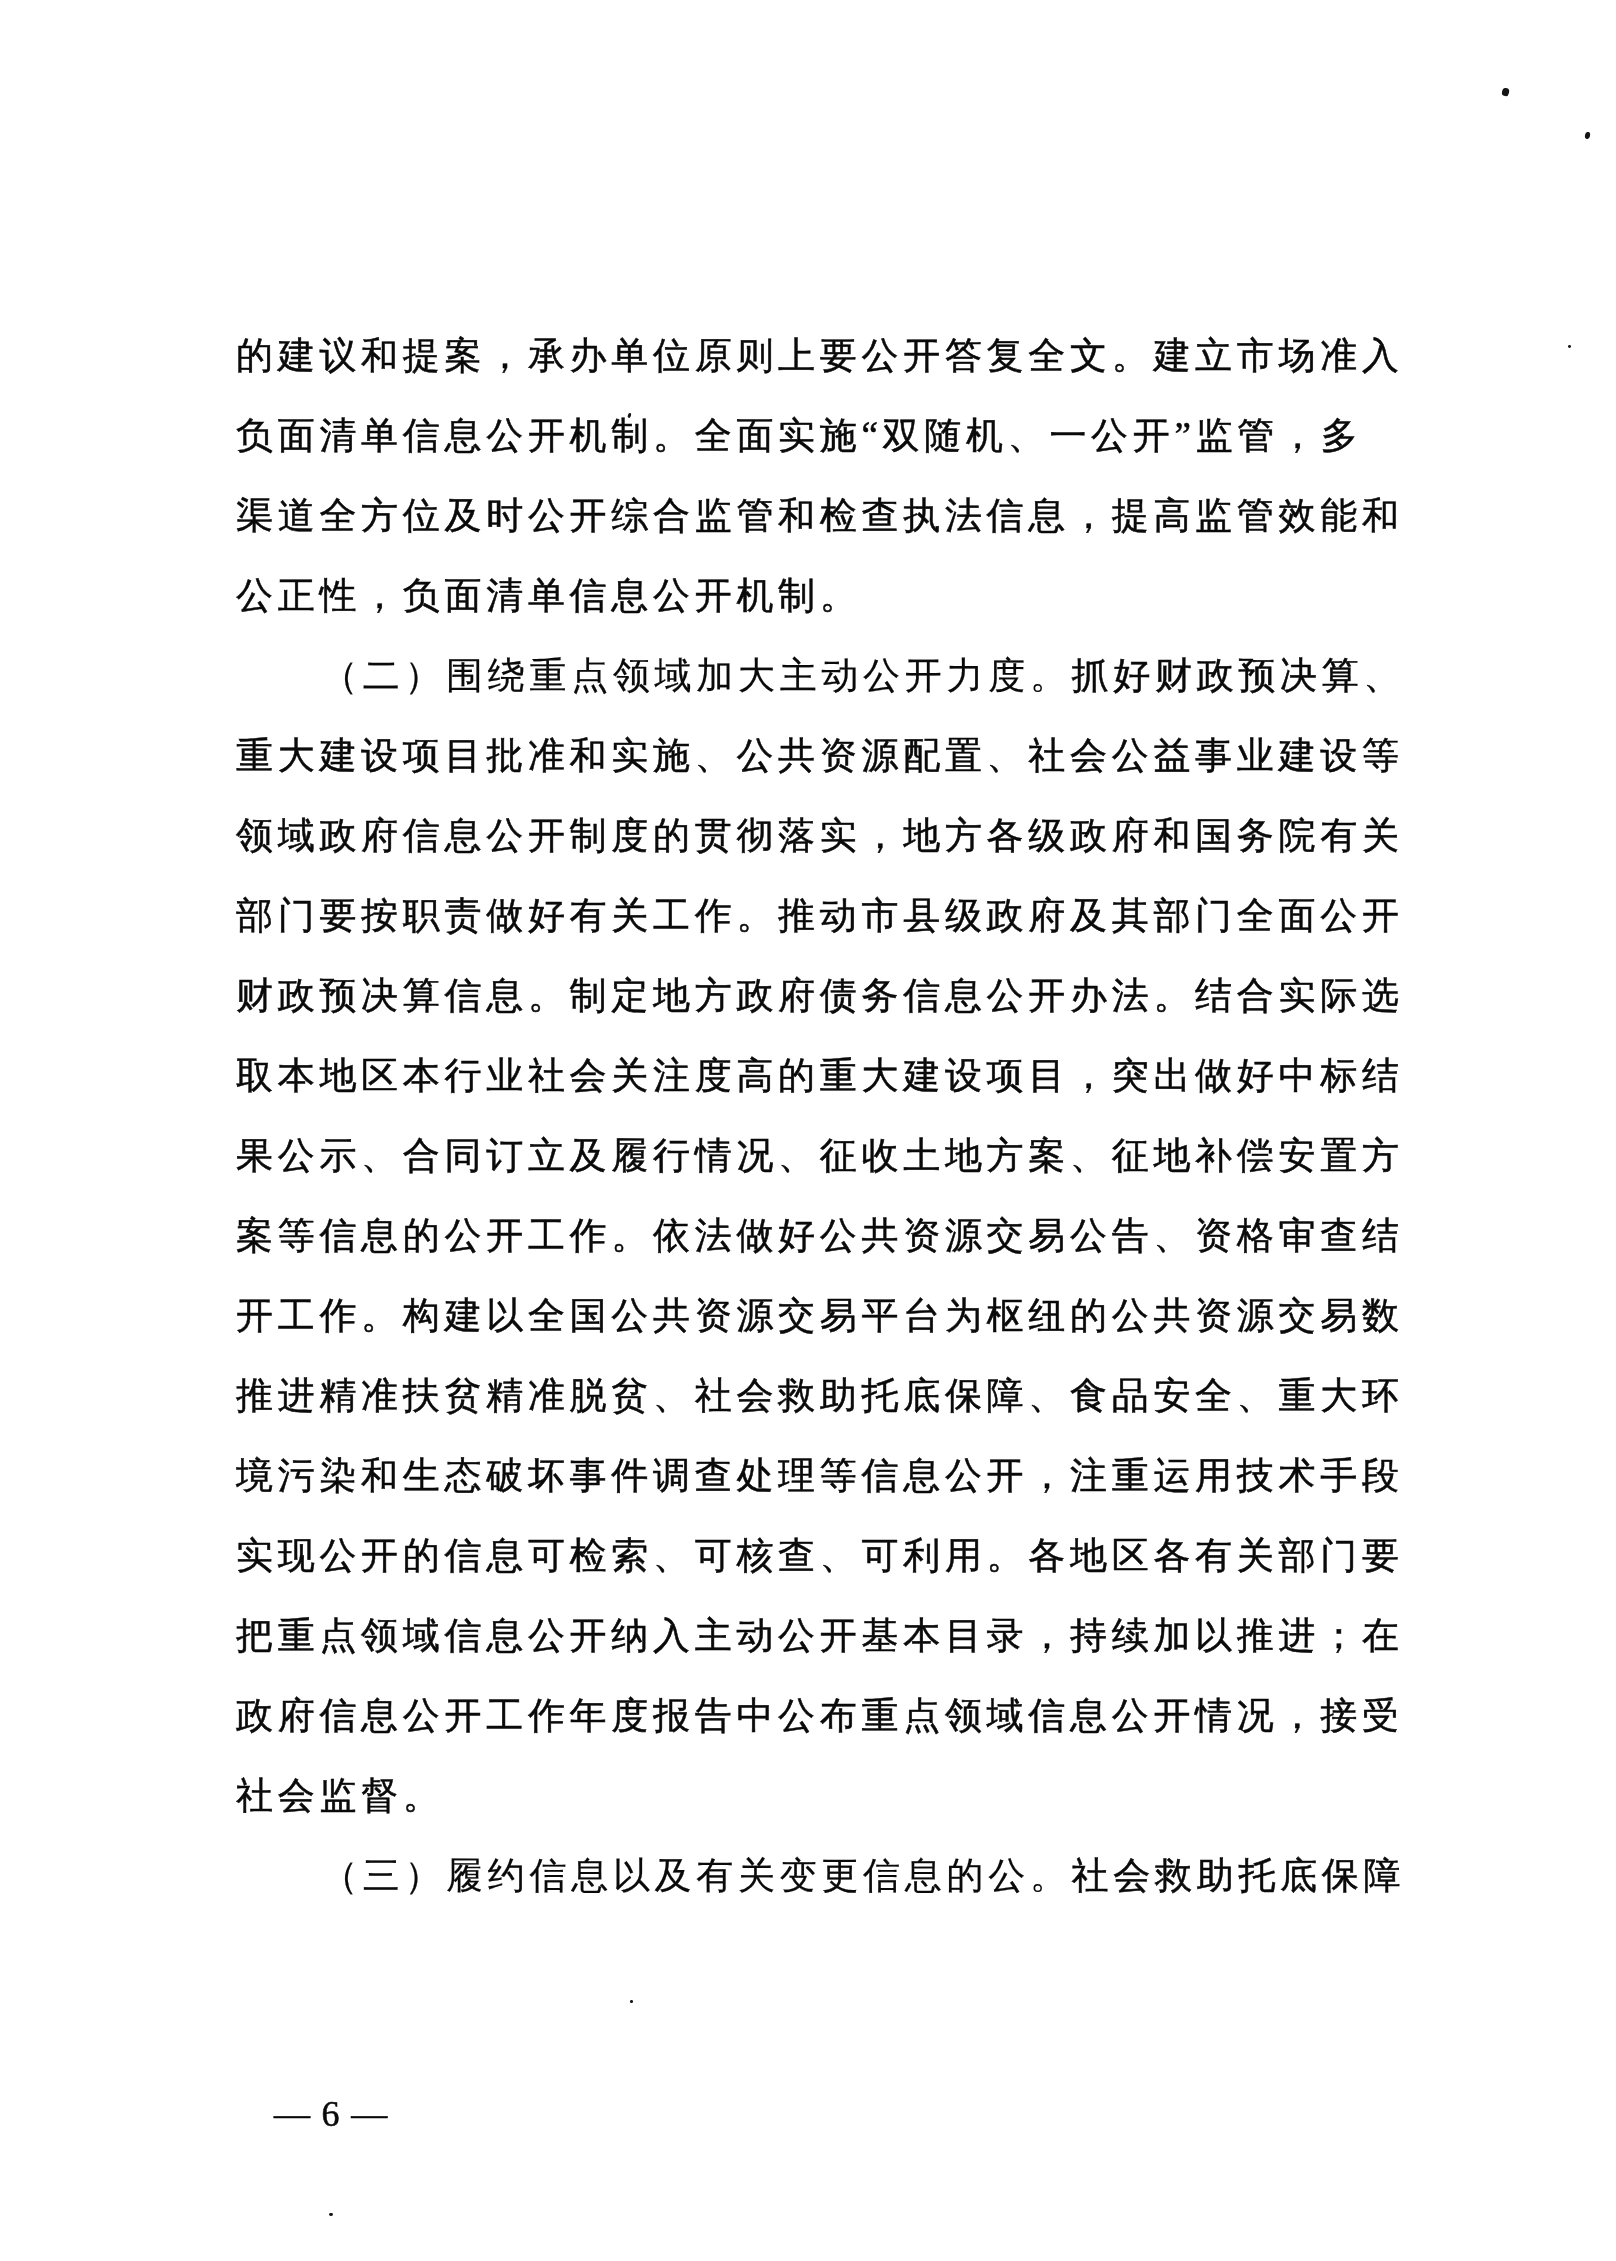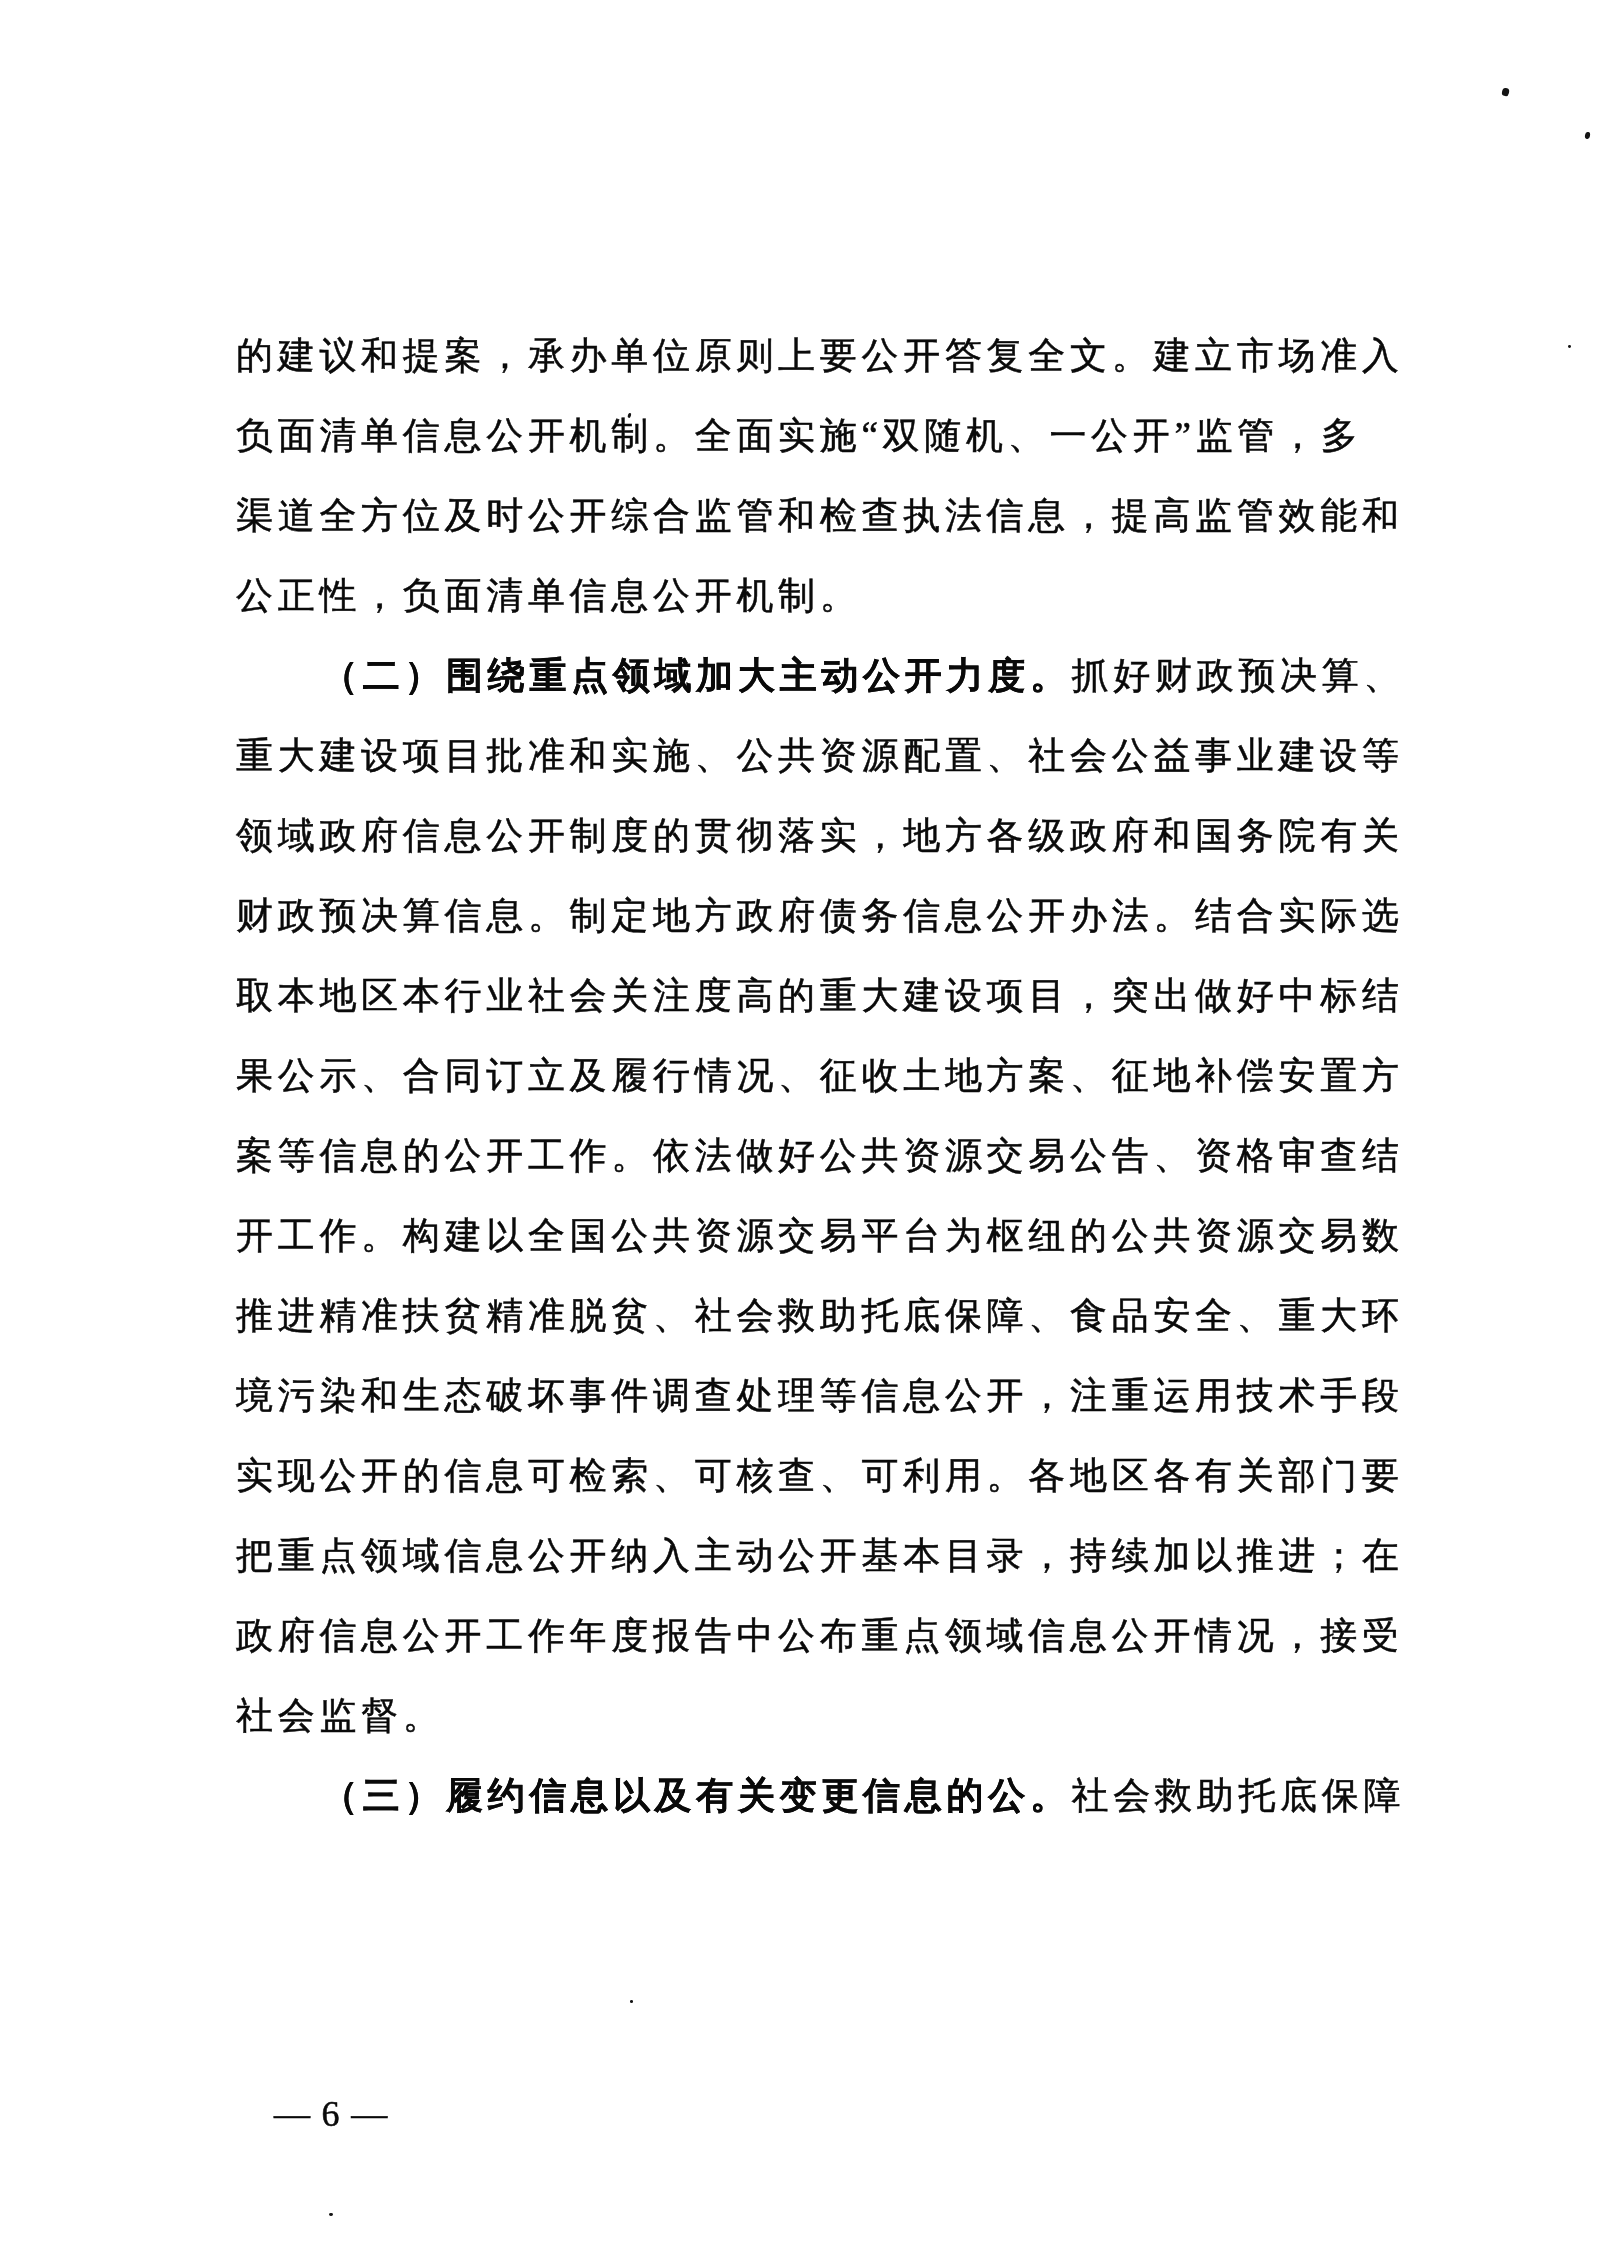--- a/index.html
+++ b/index.html
@@ -27,21 +27,21 @@
     .line {
       font-size: 37px;
       height: 80px;
       line-height: 80px;
       letter-spacing: 4.7px;
       white-space: nowrap;
       -webkit-text-stroke: 0.5px currentColor;
     }
     .line .lead {
       font-family: "Liberation Sans", "DejaVu Sans", sans-serif;
-      font-weight: bold;
+      font-weight: normal;
       -webkit-text-stroke: 0.2px currentColor;
     }
     .indent { padding-left: 85px; }
     .footer {
       position: absolute;
       left: 274px;
       top: 2049px;
       height: 80px;
       line-height: 80px;
       font-size: 36px;
@@ -60,20 +60,21 @@
 <div class="page">
 
   <div class="body-text">
     <div class="line"><span class="lead"></span><span>的建议和提案，承办单位原则上要公开答复全文。建立市场准入</span></div>
     <div class="line"><span class="lead"></span><span>负面清单信息公开机制。全面实施“双随机、一公开”监管，多</span></div>
     <div class="line"><span class="lead"></span><span>渠道全方位及时公开综合监管和检查执法信息，提高监管效能和</span></div>
     <div class="line"><span class="lead"></span><span>公正性，负面清单信息公开机制。</span></div>
     <div class="line indent"><span class="lead">（二）围绕重点领域加大主动公开力度。</span><span>抓好财政预决算、</span></div>
     <div class="line"><span class="lead"></span><span>重大建设项目批准和实施、公共资源配置、社会公益事业建设等</span></div>
     <div class="line"><span class="lead"></span><span>领域政府信息公开制度的贯彻落实，地方各级政府和国务院有关</span></div>
+    <div class="line"><span class="lead"></span><span>部门要按职责做好有关工作。推动市县级政府及其部门全面公开</span></div>
     <div class="line"><span class="lead"></span><span>财政预决算信息。制定地方政府债务信息公开办法。结合实际选</span></div>
     <div class="line"><span class="lead"></span><span>取本地区本行业社会关注度高的重大建设项目，突出做好中标结</span></div>
     <div class="line"><span class="lead"></span><span>果公示、合同订立及履行情况、征收土地方案、征地补偿安置方</span></div>
     <div class="line"><span class="lead"></span><span>案等信息的公开工作。依法做好公共资源交易公告、资格审查结</span></div>
     <div class="line"><span class="lead"></span><span>开工作。构建以全国公共资源交易平台为枢纽的公共资源交易数</span></div>
     <div class="line"><span class="lead"></span><span>推进精准扶贫精准脱贫、社会救助托底保障、食品安全、重大环</span></div>
     <div class="line"><span class="lead"></span><span>境污染和生态破坏事件调查处理等信息公开，注重运用技术手段</span></div>
     <div class="line"><span class="lead"></span><span>实现公开的信息可检索、可核查、可利用。各地区各有关部门要</span></div>
     <div class="line"><span class="lead"></span><span>把重点领域信息公开纳入主动公开基本目录，持续加以推进；在</span></div>
     <div class="line"><span class="lead"></span><span>政府信息公开工作年度报告中公布重点领域信息公开情况，接受</span></div>

